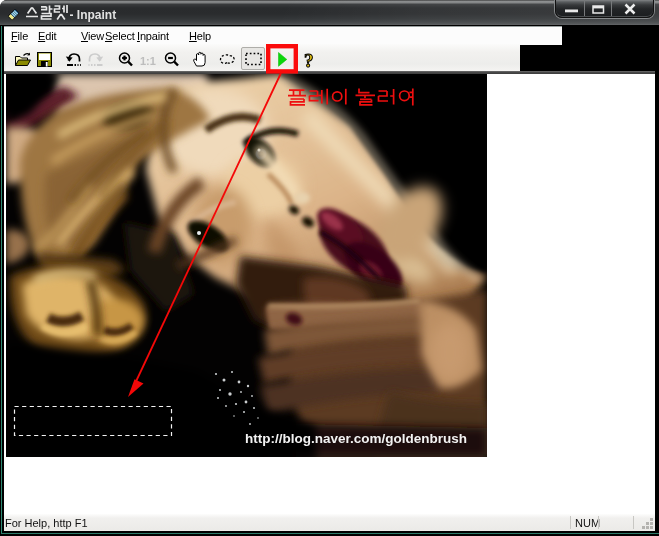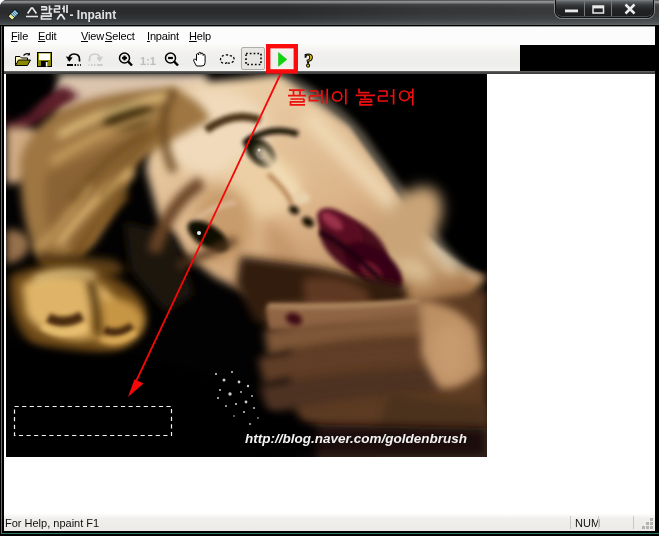--- a/index.html
+++ b/index.html
@@ -11,29 +11,29 @@
 #titlebar{position:absolute;left:0;top:0;right:0;height:25px;border-radius:7px 7px 0 0;
  background:linear-gradient(180deg,#191919 0px,#898b8c 1px,#7e8081 2.5px,#37393b 4.5px,#292b2d 8px,#2a2c2e 14px,#333638 19px,#3e4143 22px,#4a4d4f 24px,#595b5d 25px);}
 #titlebar:after{content:"";position:absolute;left:0;top:0;right:0;height:25px;border-radius:7px 7px 0 0;
  background:linear-gradient(115deg,rgba(255,255,255,0) 40%,rgba(255,255,255,0.05) 60%,rgba(255,255,255,0.09) 100%);}
 #ticon{position:absolute;left:7px;top:8px;width:13px;height:13px;z-index:5;}
 #ttext{position:absolute;left:24px;top:3px;z-index:5;}
 #tbtns{position:absolute;left:555px;top:0;width:97px;height:17px;z-index:6;
  background:linear-gradient(180deg,#828486 0,#595c5e 2px,#37393b 5px,#232527 9px,#1b1d1f 17px);
  border:1px solid #111;border-top:none;border-radius:0 0 7px 7px;box-shadow:0 0 0 1px #85888a, inset 0 -1px 0 #4a4d4f;}
 .tsep{position:absolute;top:0px;bottom:1px;width:1px;background:#77797b;}
-#menubar{position:absolute;left:4px;top:26px;width:651px;height:18px;background:#fcfcfc;border-top:1px solid #9aa0a0;}
+#menubar{position:absolute;left:4px;top:26px;width:558px;height:18px;background:#fcfcfc;border-top:1px solid #9aa0a0;}
 .mi{position:absolute;top:2.5px;font-size:11px;letter-spacing:-0.15px;color:#000;}
 .mi u{text-decoration:underline;}
 #toolbar{position:absolute;left:4px;top:44px;width:516px;height:27px;
  background:linear-gradient(180deg,#fbfbfa 0,#f2f1ef 8px,#ededeb 20px,#f5f4f2 27px);}
 #tsepline{position:absolute;left:4px;top:71px;width:651px;height:3px;
  background:linear-gradient(180deg,#777 0,#4c4c4c 1px,#3c3c3c 3px);}
 #client{position:absolute;left:4px;top:74px;width:651px;height:440px;background:#fff;}
-#photo{position:absolute;left:2px;top:0;width:481px;height:383px;background:#000;font-style:italic;}
+#photo{position:absolute;left:2px;top:0;width:481px;height:383px;background:#000;}
 #statusbar{position:absolute;left:4px;top:514px;width:651px;height:17px;
  background:linear-gradient(180deg,#fdfdfc 0,#f1f0ee 4px,#ebeae7 17px);font-size:11px;color:#111;}
 .ssep{position:absolute;top:2px;bottom:2px;width:1px;background:#c8c7c3;}
 #grip{position:absolute;right:1px;bottom:1px;width:13px;height:13px;}
 #rcol1{position:absolute;right:1px;top:18px;bottom:3px;width:1px;background:#5a5a5a;}
 #rcol2{position:absolute;right:0px;top:16px;bottom:2px;width:1px;background:#9a9a9a;}
 #annot{position:absolute;left:0;top:0;width:659px;height:536px;pointer-events:none;z-index:50;}
 </style>
 </head>
 <body>
@@ -73,21 +73,21 @@
   </div>
   <div id="tealL"></div>
       <div id="rcol1"></div>
       <div id="rcol2"></div>
   <div id="tealB"></div>
   <div id="menubar">
     <span class="mi" style="left:7px"><u>F</u>ile</span>
     <span class="mi" style="left:34px"><u>E</u>dit</span>
     <span class="mi" style="left:77px"><u>V</u>iew</span>
     <span class="mi" style="left:101px"><u>S</u>elect</span>
-    <span class="mi" style="left:143px"><u>I</u>npaint</span>
+    <span class="mi" style="left:133px"><u>I</u>npaint</span>
     <span class="mi" style="left:185px"><u>H</u>elp</span>
   </div>
   <div id="toolbar">
   <svg width="651" height="27" viewBox="0 0 651 27" style="position:absolute;left:0;top:0">
 
     <g transform="translate(11,8)">
       <path d="M0.5,13.5 L0.5,4.5 L5,4.5 L6.5,6 L12.5,6 L12.5,8" fill="#fdf9c0" stroke="#000" stroke-width="1"></path>
       <path d="M0.5,13.5 L3.5,8 L15.5,8 L12.5,13.5 Z" fill="#8a8a00" stroke="#000" stroke-width="1"></path>
       <path d="M8.5,3.5 Q11.5,0.5 14.5,2.5" fill="none" stroke="#000" stroke-width="1.2"></path>
       <path d="M14.8,0.5 L15,3.2 L12.2,3.4 Z" fill="#000"></path>
@@ -285,21 +285,21 @@
         <circle cx="248" cy="334" r="1.0"></circle>
               <circle cx="252" cy="344" r="0.8"></circle>
               <circle cx="244" cy="350" r="0.9"></circle>
       </g>
 
       <text x="239" y="369" font-family="Liberation Sans, sans-serif" font-size="13.5" font-weight="bold" fill="#f2f2f2">http://blog.naver.com/goldenbrush</text>
     </svg>
     </div>
   </div>
   <div id="statusbar">
-    <span style="position:absolute;left:1px;top:3px;">For Help, npaint F1</span>
+    <span style="position:absolute;left:1px;top:3px;">For Help, http F1</span>
     <div class="ssep" style="left:566px"></div>
     <span style="position:absolute;left:571px;top:3px;">NUM</span>
     <div class="ssep" style="left:594px"></div>
     <div class="ssep" style="left:629px"></div>
     <svg id="grip" viewBox="0 0 13 13">
       <g fill="#b4b3af">
         <rect x="9" y="1" width="3" height="3"></rect>
         <rect x="9" y="5" width="3" height="3"></rect>
         <rect x="5" y="5" width="3" height="3"></rect>
         <rect x="9" y="9" width="3" height="3"></rect>

